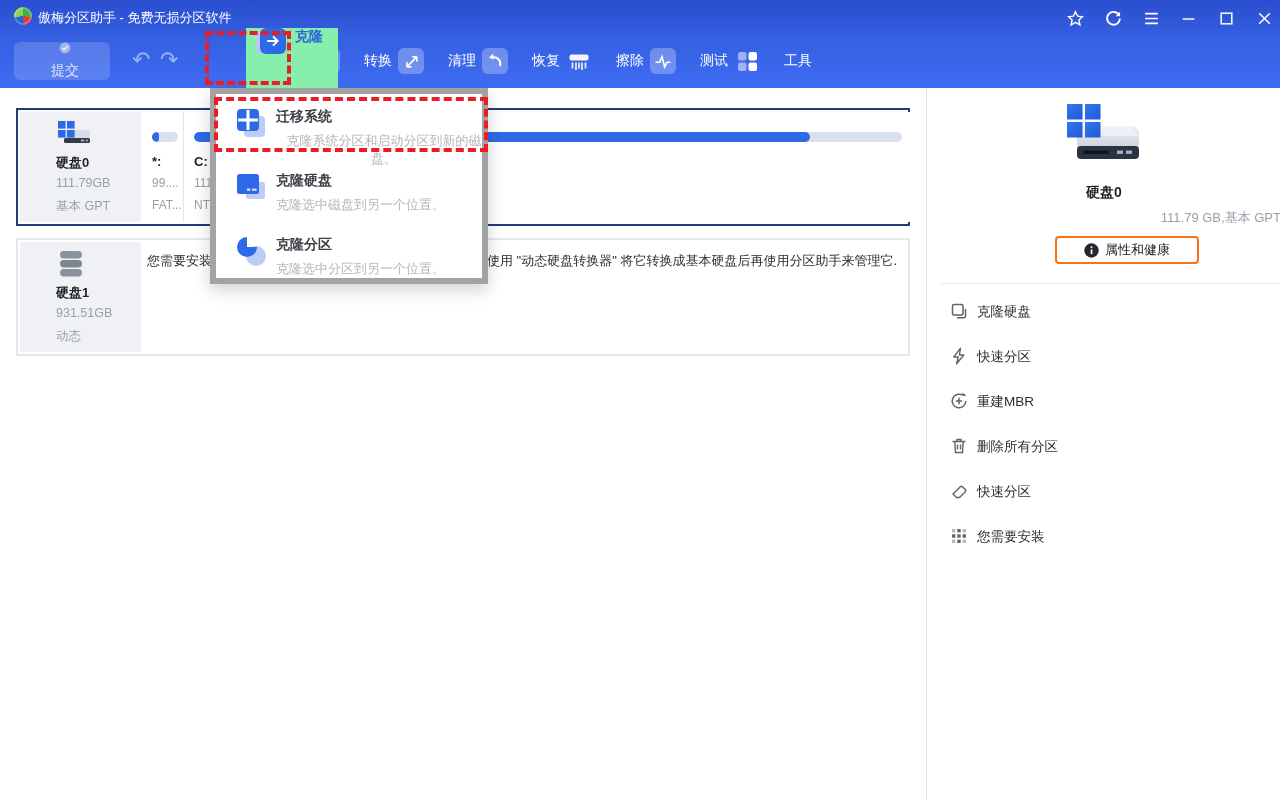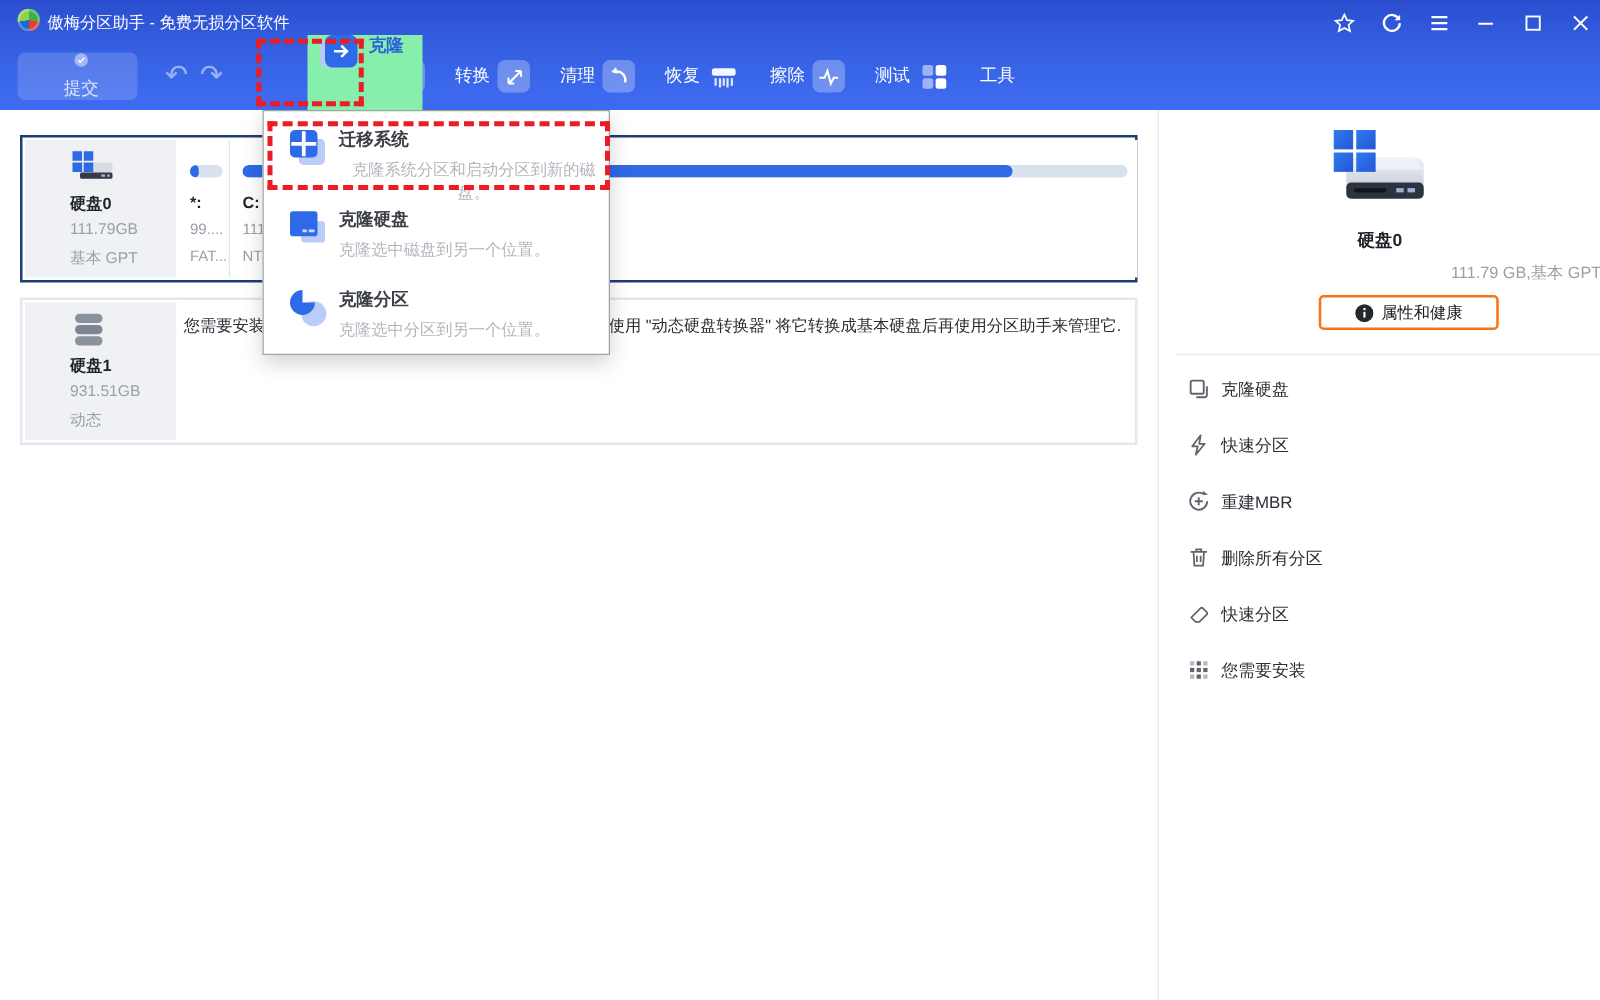--- a/index.html
+++ b/index.html
@@ -34,21 +34,21 @@
   .clone-chip { width:26px; height:26px; border-radius:6px; background:#2e6ae8; position:relative;
                 display:flex; align-items:center; justify-content:center; }
   .clone-chip::before { content:""; position:absolute; left:-4px; top:4px; width:22px; height:22px;
                         border-radius:5px; background:#b9c9f7; z-index:-1; }
   .clone-label { color:#2d62d9; font-size:14px; font-weight:bold; }
   .dash-clone { position:absolute; left:205px; top:31px; width:86px; height:54px;
                 border:4px dashed #ec1c24; z-index:70; pointer-events:none; }
 
   
   .dropdown { position:absolute; left:210px; top:88px; width:278px; height:196px; background:#fff;
-              border:1px solid #a3a3a3; box-shadow:0 6px 16px rgba(0,0,0,.18); z-index:50; }
+              border:6px solid #a3a3a3; box-shadow:0 6px 16px rgba(0,0,0,.18); z-index:50; }
   .dd-item { position:absolute; left:0; width:276px; height:62px; }
   .dd-icon { position:absolute; left:18px; top:6px; }
   .dd-title { position:absolute; left:60px; top:8px; font-size:14px; color:#3c4046; font-weight:bold; }
   .dd-desc  { position:absolute; left:60px; top:32px; font-size:13px; color:#b2b6bc;text-align:center; }
   .dash-menu { position:absolute; left:214px; top:97px; width:274px; height:55px;
                border:4px dashed #ec1c24; z-index:80; pointer-events:none; }
 
   
   .disk-row { position:absolute; left:16px; width:894px; height:118px; background:#fff; }
   .row-disk0 { top:108px; border:2px solid #1d3e75; }

